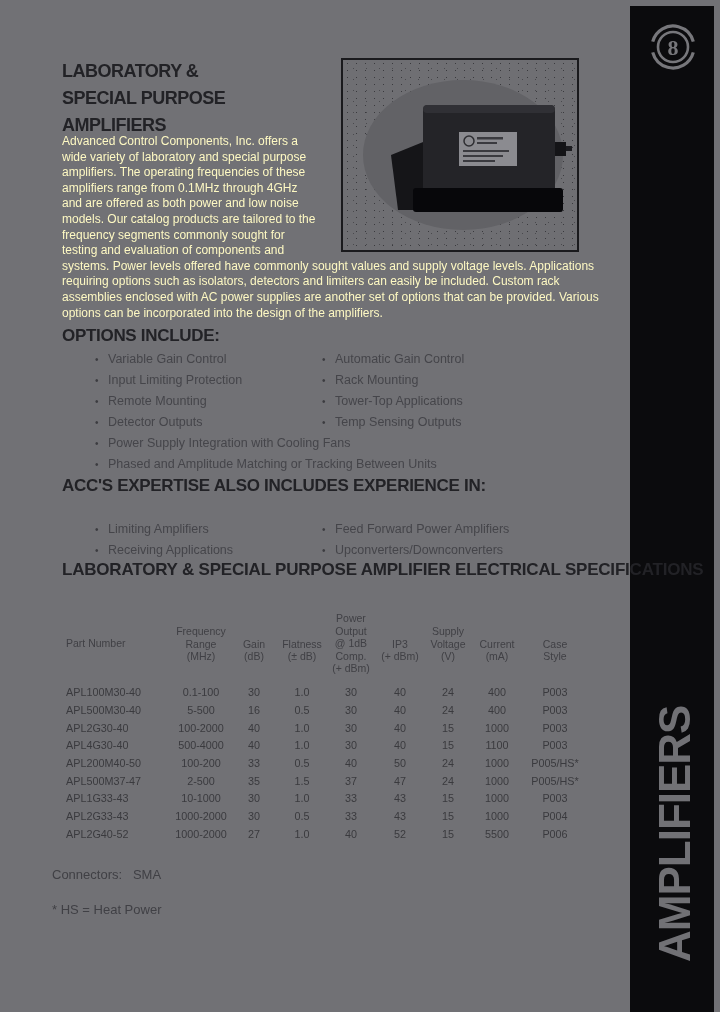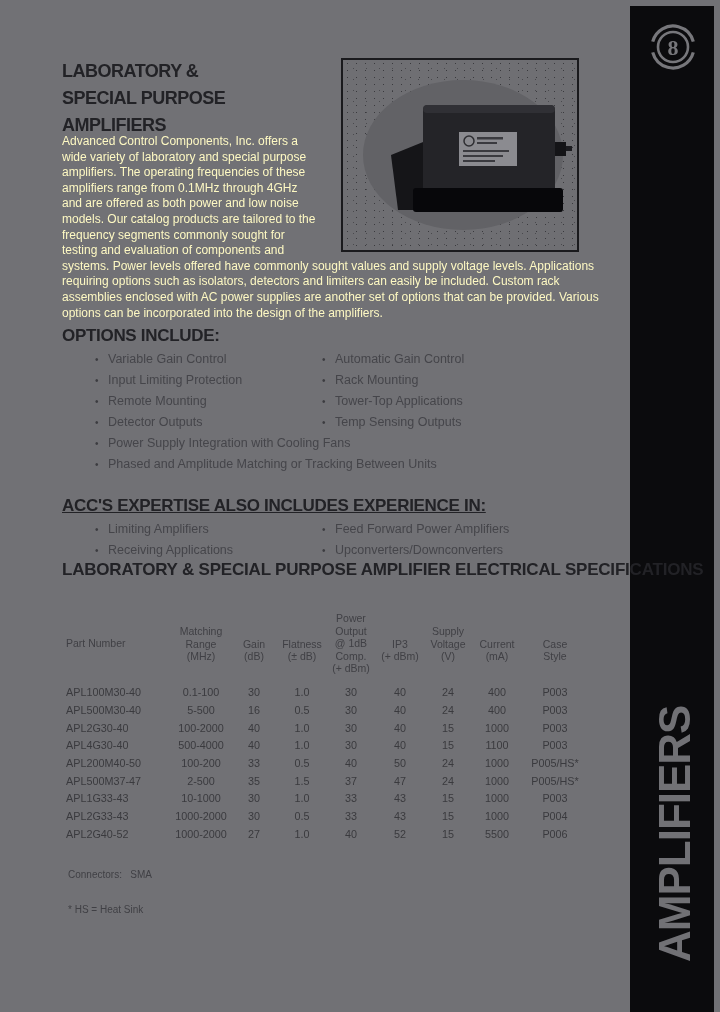--- a/index.html
+++ b/index.html
@@ -40,21 +40,21 @@
     background-size:9px 7px,13px 11px;
     background-position:0 0,4px 3px;
   }
   .photo svg{display:block;width:100%;height:100%;}
   
   .h2{
     position:absolute;left:62px;
     font-size:17px;font-weight:bold;letter-spacing:-0.3px;color:#222226;
   }
   .h2.options{top:326px;}
-  .h2.expertise{top:496px;text-decoration:underline;}
+  .h2.expertise{top:476px;}
   .h2.specs{top:560px;font-size:17px;letter-spacing:-0.2px;text-align:center;}
   
   .list{position:absolute;left:95px;font-size:12.5px;color:#45454a;}
   .list.options{top:352px;width:500px;}
   .list.expertise{top:522px;width:500px;}
   .cols{display:flex;}
   .col-l{width:227px;}
   .col-r{width:273px;}
   .li{height:21px;display:flex;align-items:baseline;}
   .blt{width:13px;font-size:10px;color:#3c3c40;}
@@ -70,21 +70,21 @@
   .spec-table th.c0{padding-bottom:25px;text-align:left;}
   .spec-table th.pb1{padding-bottom:12px;}
   .spec-table td{
     font-size:10.8px;height:17.7px;text-align:center;padding:0;color:#3a3a3e;
   }
   .spec-table td:first-child{text-align:left;}
   .spec-table tbody tr:first-child td{padding-top:9px;}
   .w0{width:104px;} .w1{width:62px;} .w2{width:44px;} .w3{width:52px;}
   .w4{width:46px;} .w5{width:52px;} .w6{width:44px;} .w7{width:54px;} .w8{width:62px;}
   .footnotes{
-    position:absolute;left:68px;top:846px;font-size:10px;line-height:11.5px;
+    position:absolute;left:52px;top:846px;font-size:13px;line-height:11.5px;
     color:#404045;white-space:pre;
   }
 </style>
 </head>
 <body>
 
 <div class="page">
 
   <div class="strip"></div>
 
@@ -205,21 +205,21 @@
       </div>
     </div>
   </div>
 
   <div class="h2 specs">LABORATORY &amp; SPECIAL PURPOSE AMPLIFIER ELECTRICAL SPECIFICATIONS</div>
 
   <table class="spec-table">
     <thead>
       <tr>
         <th class="w0 c0">Part Number</th>
-        <th class="w1 pb1">Matching
+        <th class="w1 pb1">Frequency
 Range
 (MHz)</th>
         <th class="w2 pb1">Gain
 (dB)</th>
         <th class="w3 pb1">Flatness
 (± dB)</th>
         <th class="w4">Power
 Output
 @ 1dB
 Comp.
@@ -333,16 +333,16 @@
           <td>52</td>
           <td>15</td>
           <td>5500</td>
           <td>P006</td>
       </tr>
     </tbody>
   </table>
 
   <div class="footnotes">
     <div>Connectors:   SMA</div>
-    <div>* HS = Heat Sink</div>
+    <div>* HS = Heat Power</div>
   </div>
 
 </div>
 
 </body></html>

